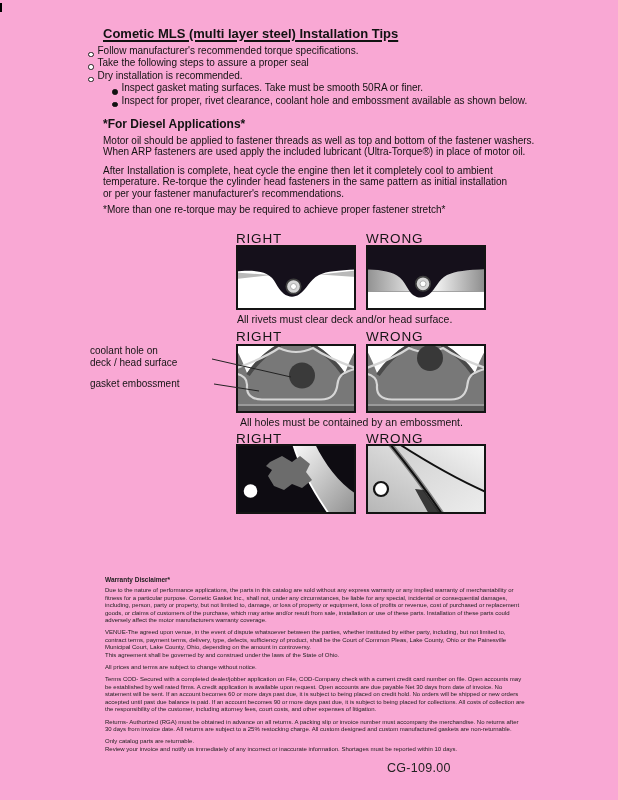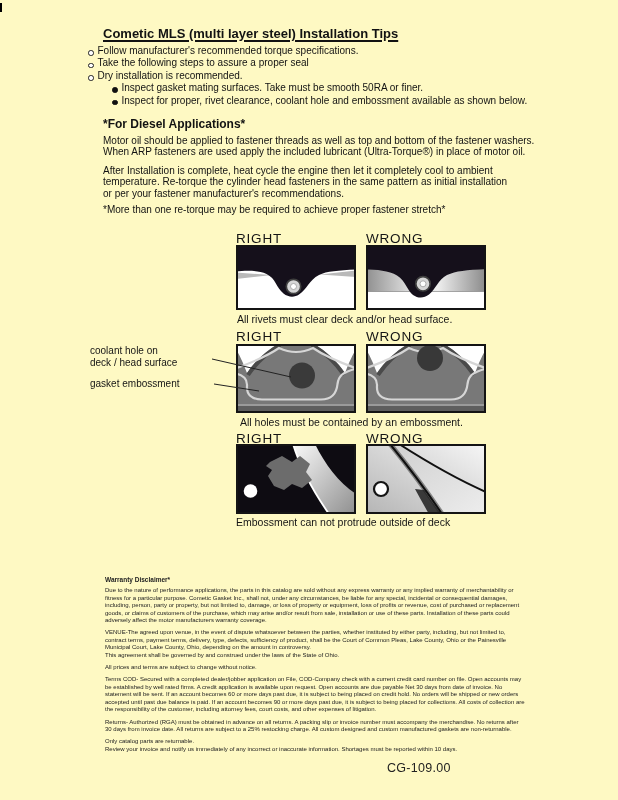--- a/index.html
+++ b/index.html
@@ -1,22 +1,22 @@
 <!DOCTYPE html>
 <html><head>
 <meta charset="utf-8">
 <style>
   html,body{margin:0;padding:0;background:#ffffff;}
-  .page{position:relative;width:618px;height:800px;background:#fef9c3;overflow:hidden;
+  .page{position:relative;width:618px;height:800px;background:#f9a8d4;overflow:hidden;
         font-family:"Liberation Sans",sans-serif;color:#121212;}
   .corner-mark{position:absolute;left:0;top:3px;width:2px;height:9px;background:#000;}
   .title{position:absolute;left:103px;top:26px;font-size:13px;font-weight:bold;
          text-decoration:underline;text-decoration-thickness:1.5px;text-underline-offset:2px;}
   .bullets{position:absolute;left:88px;top:45px;width:480px;font-size:10px;line-height:12.4px;}
-  .b-row{display:flex;align-items:center;}
+  .b-row{display:flex;align-items:flex-end;}
   .b-marker{flex:none;width:3.5px;height:3.5px;border:1px solid #222;border-radius:50%;
             margin:3.5px 4px 0 0;background:#fff;}
   .b-row.sub{margin-left:24px;}
   .b-row.sub .b-marker{background:#111;border-color:#111;}
   .diesel-heading{position:absolute;left:103px;top:117px;font-size:12px;font-weight:bold;}
   .para{position:absolute;left:103px;width:470px;font-size:10px;line-height:11.3px;white-space:pre-line;}
   .p1{top:135px}.p2{top:165px}.p3{top:204px}
   .dg-label{position:absolute;width:120px;text-align:left;font-size:13.5px;letter-spacing:0.8px;color:#151515;}
   .panel{position:absolute;}
   .panel svg{display:block;}
@@ -184,21 +184,20 @@
       <path d="M24,0 C42,22 60,46 76,70" stroke="#3a3a3a" stroke-width="5" opacity="0.55" fill="none"></path>
       <path d="M58,46 C64,55 70,63 75,70 L63,70 C57,60 53,52 49,45 Z" fill="#1f1f1f" opacity="0.85"></path>
       <path d="M33,0 C58,16 88,34 120,48" stroke="#101010" stroke-width="2" fill="none"></path>
       <path d="M24,0 C42,22 60,46 76,70" stroke="#101010" stroke-width="2" fill="none"></path>
       <circle cx="15" cy="45" r="7" fill="#ffffff" stroke="#141414" stroke-width="2.2"></circle>
       <rect x="1" y="1" width="118" height="68" fill="none" stroke="#141414" stroke-width="2"></rect>
     </svg>
   </div>
 
   <div class="caption" style="left:236px;top:516px">
-    <div>Embossment can not protrude outside of deck</div>
   </div>
 
   <svg class="overlay" width="618" height="800">
     <line x1="212" y1="359" x2="291" y2="377" stroke="#222222" stroke-width="1"></line>
     <line x1="214" y1="384" x2="259" y2="391" stroke="#222222" stroke-width="1"></line>
   </svg>
 
   <div class="legal">
     <div class="lg-head">Warranty Disclaimer*</div>
     <p>Due to the nature of performance applications, the parts in this catalog are sold without any express warranty or any implied warranty of merchantability or fitness for a particular purpose.  Cometic Gasket Inc., shall not, under any circumstances, be liable for any special, incidental or consequential damages, including, person, party or property, but not limited to, damage, or loss of property or equipment, loss of profits or revenue, cost of purchased or replacement goods, or claims of customers of the purchase, which may arise and/or result from sale, installation or use of these parts.  Installation of these parts could adversely affect the motor manufacturers warranty coverage.</p>

